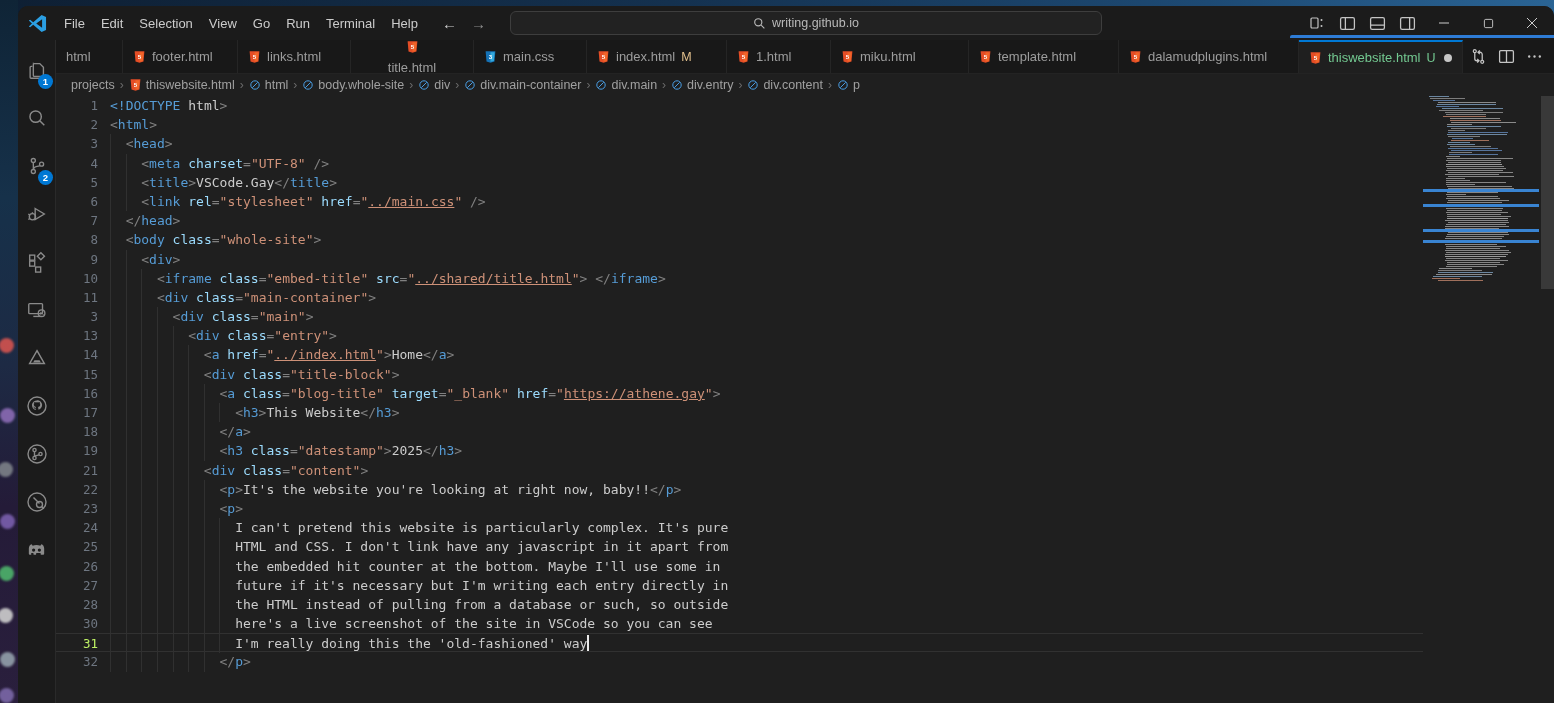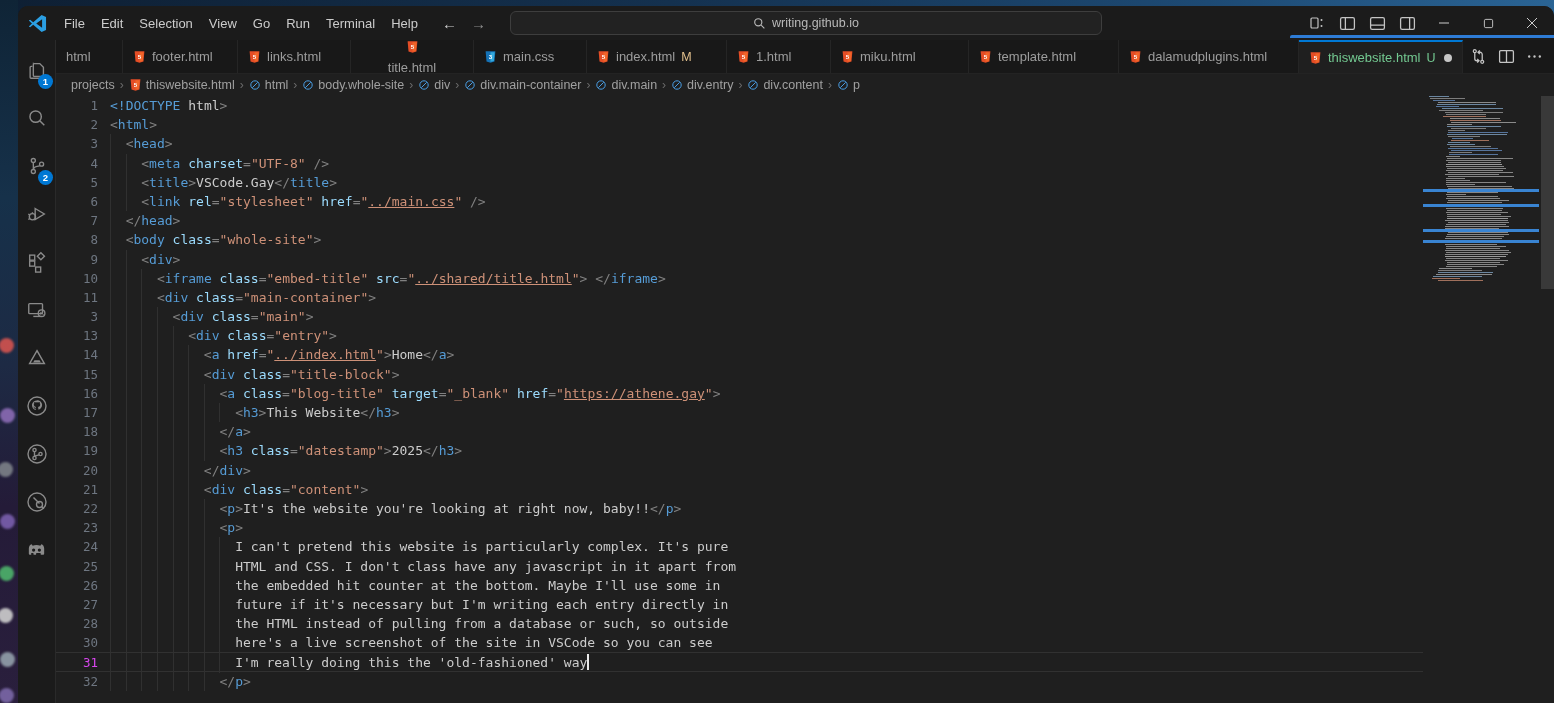--- a/index.html
+++ b/index.html
@@ -45,21 +45,21 @@
     padding-left:15px;gap:5px;background:#1f1f1f;flex:none;}
   .crumb{display:flex;align-items:center;gap:4px;}
   .chev{color:#6a6a6a;font-size:12px;}
   
   .editor-row{flex:1;display:flex;position:relative;background:#1f1f1f;min-height:0;}
   .code-pane{width:1367px;flex:none;position:relative;font-family:"DejaVu Sans Mono","Liberation Mono",monospace;
     font-size:13px;line-height:19.2px;overflow:hidden;}
   .cl{position:relative;height:19.2px;white-space:pre;color:#ccc;box-sizing:border-box;}
   .cl.cur{border-top:1px solid #313131;border-bottom:1px solid #313131;width:1483px;}
   .ln{position:absolute;left:0;width:42px;text-align:right;color:#6e7681;font-size:12.5px;}
-  .cl.cur .ln{color:#d946ef;}
+  .cl.cur .ln{color:#bef264;}
   .ct{display:block;margin-left:54px;}
   .ig{display:inline-block;width:2ch;height:19.2px;vertical-align:top;
     background:linear-gradient(#303030,#303030) left top/1px 100% no-repeat;}
   .tk-g{color:#808080}.tk-b{color:#569cd6}.tk-a{color:#9cdcfe}.tk-s{color:#ce9178}
   .tk-l{color:#ce9178;text-decoration:underline}.tk-w{color:#cccccc}
   .cursor{display:inline-block;width:2px;height:16px;background:#eaeaea;vertical-align:-3px;}
   
   .minimap{width:116px;flex:none;position:relative;overflow:hidden;}
   .mm-row{height:1px;margin:0 0 1px 0;}
   .mm-highlight{position:absolute;left:0;right:0;height:3px;background:#3984d2;}
@@ -484,26 +484,25 @@
             <div class="cl"><span class="ln">10</span><span class="ct"><span class="ig"></span><span class="ig"></span><span class="ig"></span><span class="tk-g">&lt;</span><span class="tk-b">iframe</span><span class="tk-w"> </span><span class="tk-a">class</span><span class="tk-g">=</span><span class="tk-s">"embed-title"</span><span class="tk-w"> </span><span class="tk-a">src</span><span class="tk-g">=</span><span class="tk-s">"</span><span class="tk-l">../shared/title.html</span><span class="tk-s">"</span><span class="tk-g">&gt;</span><span class="tk-w"> </span><span class="tk-g">&lt;/</span><span class="tk-b">iframe</span><span class="tk-g">&gt;</span></span></div>
             <div class="cl"><span class="ln">11</span><span class="ct"><span class="ig"></span><span class="ig"></span><span class="ig"></span><span class="tk-g">&lt;</span><span class="tk-b">div</span><span class="tk-w"> </span><span class="tk-a">class</span><span class="tk-g">=</span><span class="tk-s">"main-container"</span><span class="tk-g">&gt;</span></span></div>
             <div class="cl"><span class="ln">3</span><span class="ct"><span class="ig"></span><span class="ig"></span><span class="ig"></span><span class="ig"></span><span class="tk-g">&lt;</span><span class="tk-b">div</span><span class="tk-w"> </span><span class="tk-a">class</span><span class="tk-g">=</span><span class="tk-s">"main"</span><span class="tk-g">&gt;</span></span></div>
             <div class="cl"><span class="ln">13</span><span class="ct"><span class="ig"></span><span class="ig"></span><span class="ig"></span><span class="ig"></span><span class="ig"></span><span class="tk-g">&lt;</span><span class="tk-b">div</span><span class="tk-w"> </span><span class="tk-a">class</span><span class="tk-g">=</span><span class="tk-s">"entry"</span><span class="tk-g">&gt;</span></span></div>
             <div class="cl"><span class="ln">14</span><span class="ct"><span class="ig"></span><span class="ig"></span><span class="ig"></span><span class="ig"></span><span class="ig"></span><span class="ig"></span><span class="tk-g">&lt;</span><span class="tk-b">a</span><span class="tk-w"> </span><span class="tk-a">href</span><span class="tk-g">=</span><span class="tk-s">"</span><span class="tk-l">../index.html</span><span class="tk-s">"</span><span class="tk-g">&gt;</span><span class="tk-w">Home</span><span class="tk-g">&lt;/</span><span class="tk-b">a</span><span class="tk-g">&gt;</span></span></div>
             <div class="cl"><span class="ln">15</span><span class="ct"><span class="ig"></span><span class="ig"></span><span class="ig"></span><span class="ig"></span><span class="ig"></span><span class="ig"></span><span class="tk-g">&lt;</span><span class="tk-b">div</span><span class="tk-w"> </span><span class="tk-a">class</span><span class="tk-g">=</span><span class="tk-s">"title-block"</span><span class="tk-g">&gt;</span></span></div>
             <div class="cl"><span class="ln">16</span><span class="ct"><span class="ig"></span><span class="ig"></span><span class="ig"></span><span class="ig"></span><span class="ig"></span><span class="ig"></span><span class="ig"></span><span class="tk-g">&lt;</span><span class="tk-b">a</span><span class="tk-w"> </span><span class="tk-a">class</span><span class="tk-g">=</span><span class="tk-s">"blog-title"</span><span class="tk-w"> </span><span class="tk-a">target</span><span class="tk-g">=</span><span class="tk-s">"_blank"</span><span class="tk-w"> </span><span class="tk-a">href</span><span class="tk-g">=</span><span class="tk-s">"</span><span class="tk-l">https://athene.gay</span><span class="tk-s">"</span><span class="tk-g">&gt;</span></span></div>
             <div class="cl"><span class="ln">17</span><span class="ct"><span class="ig"></span><span class="ig"></span><span class="ig"></span><span class="ig"></span><span class="ig"></span><span class="ig"></span><span class="ig"></span><span class="ig"></span><span class="tk-g">&lt;</span><span class="tk-b">h3</span><span class="tk-g">&gt;</span><span class="tk-w">This Website</span><span class="tk-g">&lt;/</span><span class="tk-b">h3</span><span class="tk-g">&gt;</span></span></div>
             <div class="cl"><span class="ln">18</span><span class="ct"><span class="ig"></span><span class="ig"></span><span class="ig"></span><span class="ig"></span><span class="ig"></span><span class="ig"></span><span class="ig"></span><span class="tk-g">&lt;/</span><span class="tk-b">a</span><span class="tk-g">&gt;</span></span></div>
             <div class="cl"><span class="ln">19</span><span class="ct"><span class="ig"></span><span class="ig"></span><span class="ig"></span><span class="ig"></span><span class="ig"></span><span class="ig"></span><span class="ig"></span><span class="tk-g">&lt;</span><span class="tk-b">h3</span><span class="tk-w"> </span><span class="tk-a">class</span><span class="tk-g">=</span><span class="tk-s">"datestamp"</span><span class="tk-g">&gt;</span><span class="tk-w">2025</span><span class="tk-g">&lt;/</span><span class="tk-b">h3</span><span class="tk-g">&gt;</span></span></div>
-            <div class="cl"><span class="ln">20</span><span class="ct"><span class="ig"></span><span class="ig"></span><span class="ig"></span><span class="ig"></span><span class="ig"></span><span class="ig"></span><span class="tk-g">&lt;/</span><span class="tk-b">div</span><span class="tk-g">&gt;</span></span></div>
             <div class="cl"><span class="ln">21</span><span class="ct"><span class="ig"></span><span class="ig"></span><span class="ig"></span><span class="ig"></span><span class="ig"></span><span class="ig"></span><span class="tk-g">&lt;</span><span class="tk-b">div</span><span class="tk-w"> </span><span class="tk-a">class</span><span class="tk-g">=</span><span class="tk-s">"content"</span><span class="tk-g">&gt;</span></span></div>
             <div class="cl"><span class="ln">22</span><span class="ct"><span class="ig"></span><span class="ig"></span><span class="ig"></span><span class="ig"></span><span class="ig"></span><span class="ig"></span><span class="ig"></span><span class="tk-g">&lt;</span><span class="tk-b">p</span><span class="tk-g">&gt;</span><span class="tk-w">It's the website you're looking at right now, baby!!</span><span class="tk-g">&lt;/</span><span class="tk-b">p</span><span class="tk-g">&gt;</span></span></div>
             <div class="cl"><span class="ln">23</span><span class="ct"><span class="ig"></span><span class="ig"></span><span class="ig"></span><span class="ig"></span><span class="ig"></span><span class="ig"></span><span class="ig"></span><span class="tk-g">&lt;</span><span class="tk-b">p</span><span class="tk-g">&gt;</span></span></div>
             <div class="cl"><span class="ln">24</span><span class="ct"><span class="ig"></span><span class="ig"></span><span class="ig"></span><span class="ig"></span><span class="ig"></span><span class="ig"></span><span class="ig"></span><span class="ig"></span><span class="tk-w">I can't pretend this website is particularly complex. It's pure</span></span></div>
-            <div class="cl"><span class="ln">25</span><span class="ct"><span class="ig"></span><span class="ig"></span><span class="ig"></span><span class="ig"></span><span class="ig"></span><span class="ig"></span><span class="ig"></span><span class="ig"></span><span class="tk-w">HTML and CSS. I don't class have any javascript in it apart from</span></span></div>
+            <div class="cl"><span class="ln">25</span><span class="ct"><span class="ig"></span><span class="ig"></span><span class="ig"></span><span class="ig"></span><span class="ig"></span><span class="ig"></span><span class="ig"></span><span class="ig"></span><span class="tk-w">HTML and CSS. I don't link have any javascript in it apart from</span></span></div>
             <div class="cl"><span class="ln">26</span><span class="ct"><span class="ig"></span><span class="ig"></span><span class="ig"></span><span class="ig"></span><span class="ig"></span><span class="ig"></span><span class="ig"></span><span class="ig"></span><span class="tk-w">the embedded hit counter at the bottom. Maybe I'll use some in</span></span></div>
             <div class="cl"><span class="ln">27</span><span class="ct"><span class="ig"></span><span class="ig"></span><span class="ig"></span><span class="ig"></span><span class="ig"></span><span class="ig"></span><span class="ig"></span><span class="ig"></span><span class="tk-w">future if it's necessary but I'm writing each entry directly in</span></span></div>
             <div class="cl"><span class="ln">28</span><span class="ct"><span class="ig"></span><span class="ig"></span><span class="ig"></span><span class="ig"></span><span class="ig"></span><span class="ig"></span><span class="ig"></span><span class="ig"></span><span class="tk-w">the HTML instead of pulling from a database or such, so outside</span></span></div>
             <div class="cl"><span class="ln">30</span><span class="ct"><span class="ig"></span><span class="ig"></span><span class="ig"></span><span class="ig"></span><span class="ig"></span><span class="ig"></span><span class="ig"></span><span class="ig"></span><span class="tk-w">here's a live screenshot of the site in VSCode so you can see</span></span></div>
             <div class="cl cur"><span class="ln">31</span><span class="ct"><span class="ig"></span><span class="ig"></span><span class="ig"></span><span class="ig"></span><span class="ig"></span><span class="ig"></span><span class="ig"></span><span class="ig"></span><span class="tk-w">I'm really doing this the 'old-fashioned' way</span><span class="cursor"></span></span></div>
             <div class="cl"><span class="ln">32</span><span class="ct"><span class="ig"></span><span class="ig"></span><span class="ig"></span><span class="ig"></span><span class="ig"></span><span class="ig"></span><span class="ig"></span><span class="tk-g">&lt;/</span><span class="tk-b">p</span><span class="tk-g">&gt;</span></span></div>
           </div>
         <div class="minimap" id="minimap">
             <div class="mm-row" style="margin-left: 5.51407px; width: 20.4063px; background: rgb(107, 134, 160);"></div>
             <div class="mm-row" style="margin-left: 6.93533px; width: 34.783px; background: rgb(125, 125, 125);"></div>

